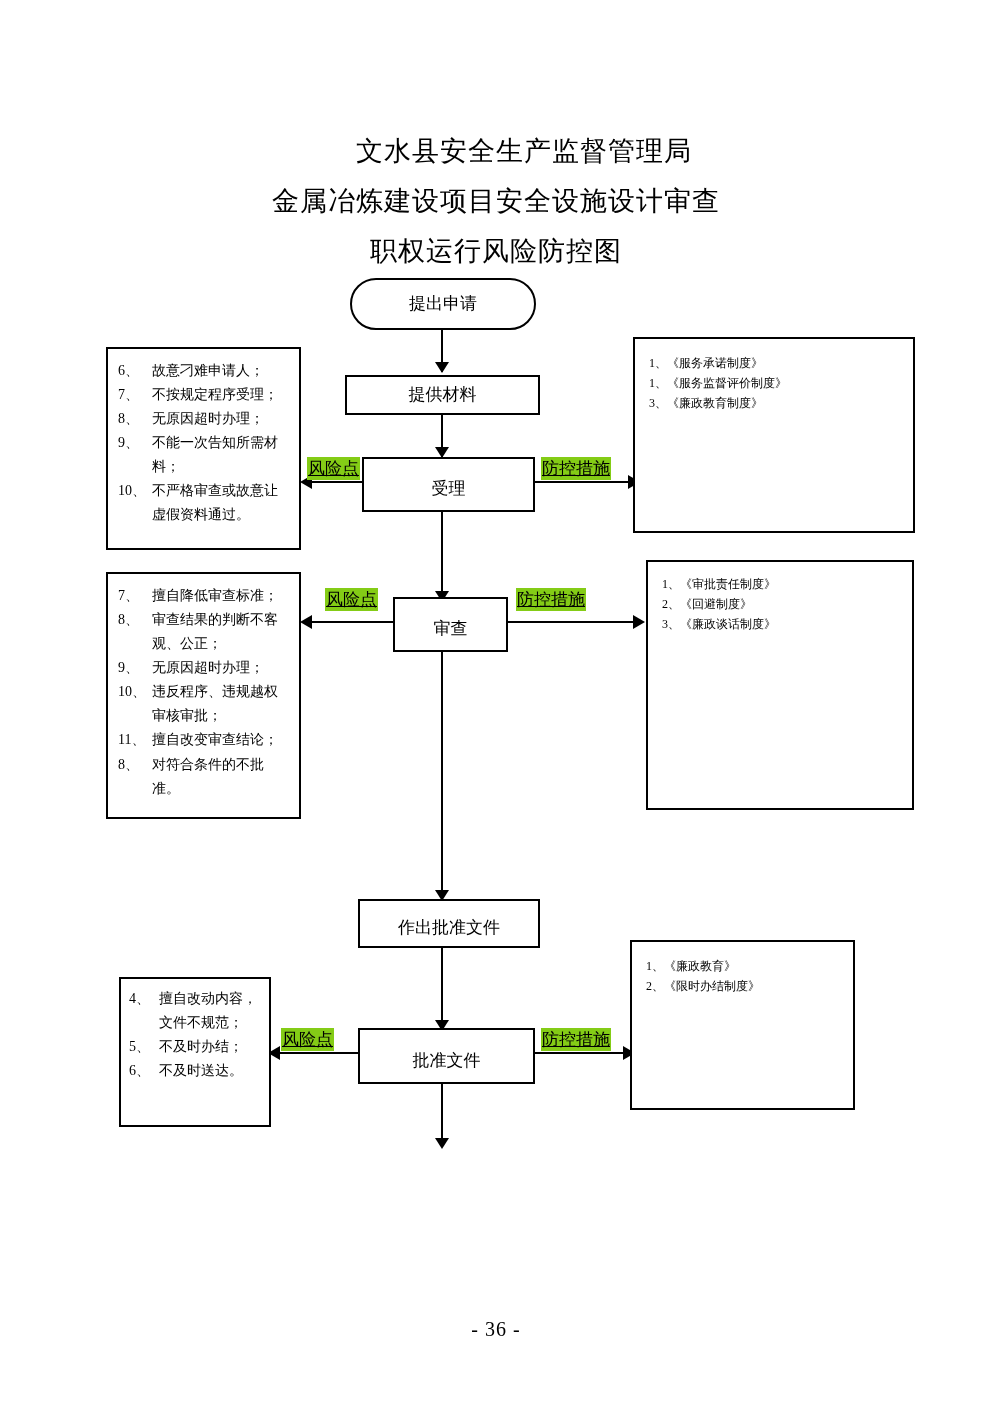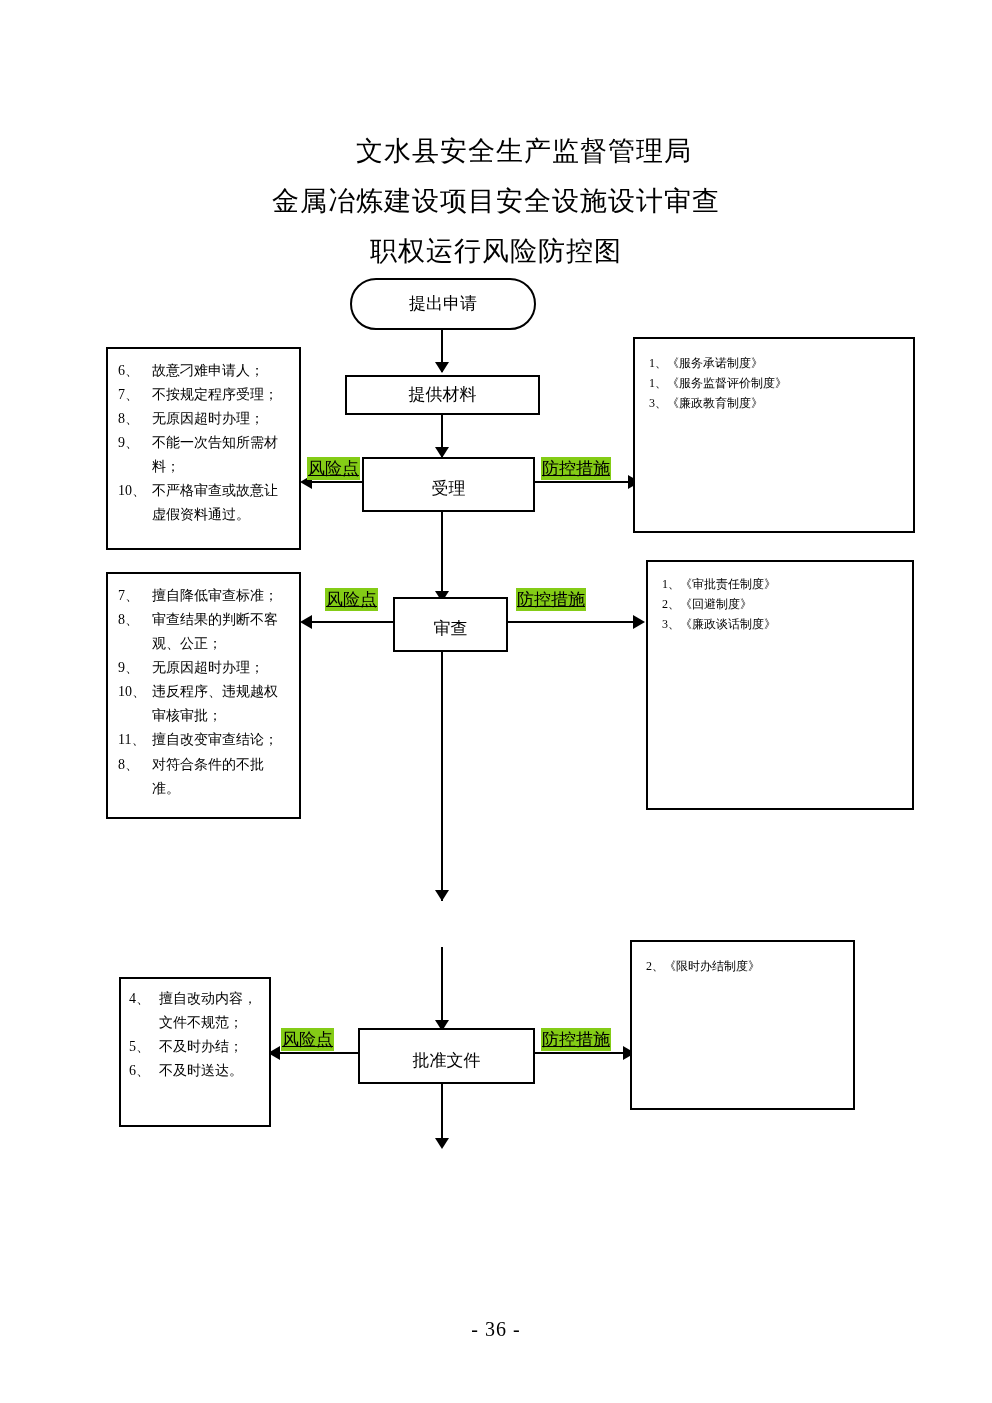--- a/index.html
+++ b/index.html
@@ -205,20 +205,23 @@
   </div>
 
   <div class="node label-top" id="node-accept" style="left:362px; top:457px; width:173px; height:55px;">
     <span>受理</span>
   </div>
 
   <div class="node label-top" id="node-review" style="left:393px; top:597px; width:115px; height:55px;">
     <span>审查</span>
   </div>
 
+  <div class="node label-top" id="node-make-doc" style="left:358px; top:899px; width:182px; height:49px;">
+    <span>作出批准文件</span>
+  </div>
 
   <div class="node label-top" id="node-approval-doc" style="left:358px; top:1028px; width:177px; height:56px;">
     <span>批准文件</span>
   </div>
 
 
   <div class="edge-label" style="left:307px; top:457px;">风险点</div>
   <div class="edge-label" style="left:541px; top:457px;">防控措施</div>
 
   <div class="edge-label" style="left:325px; top:588px;">风险点</div>
@@ -309,19 +312,20 @@
   <div class="panel" id="panel-measure-review" style="left:646px; top:560px; width:268px; height:250px;">
     <div class="panel-inner" style="padding:12px 8px 6px 14px;">
       <div class="measure-item">1、《审批责任制度》</div>
       <div class="measure-item">2、《回避制度》</div>
       <div class="measure-item">3、《廉政谈话制度》</div>
     </div>
   </div>
 
   <div class="panel" id="panel-measure-approval" style="left:630px; top:940px; width:225px; height:170px;">
     <div class="panel-inner" style="padding:14px 8px 6px 14px;">
+      <div class="measure-item">1、《廉政教育》</div>
       <div class="measure-item">2、《限时办结制度》</div>
     </div>
   </div>
 
   <div id="page-number">- 36 -</div>
 
 </div>
 
 </body></html>

